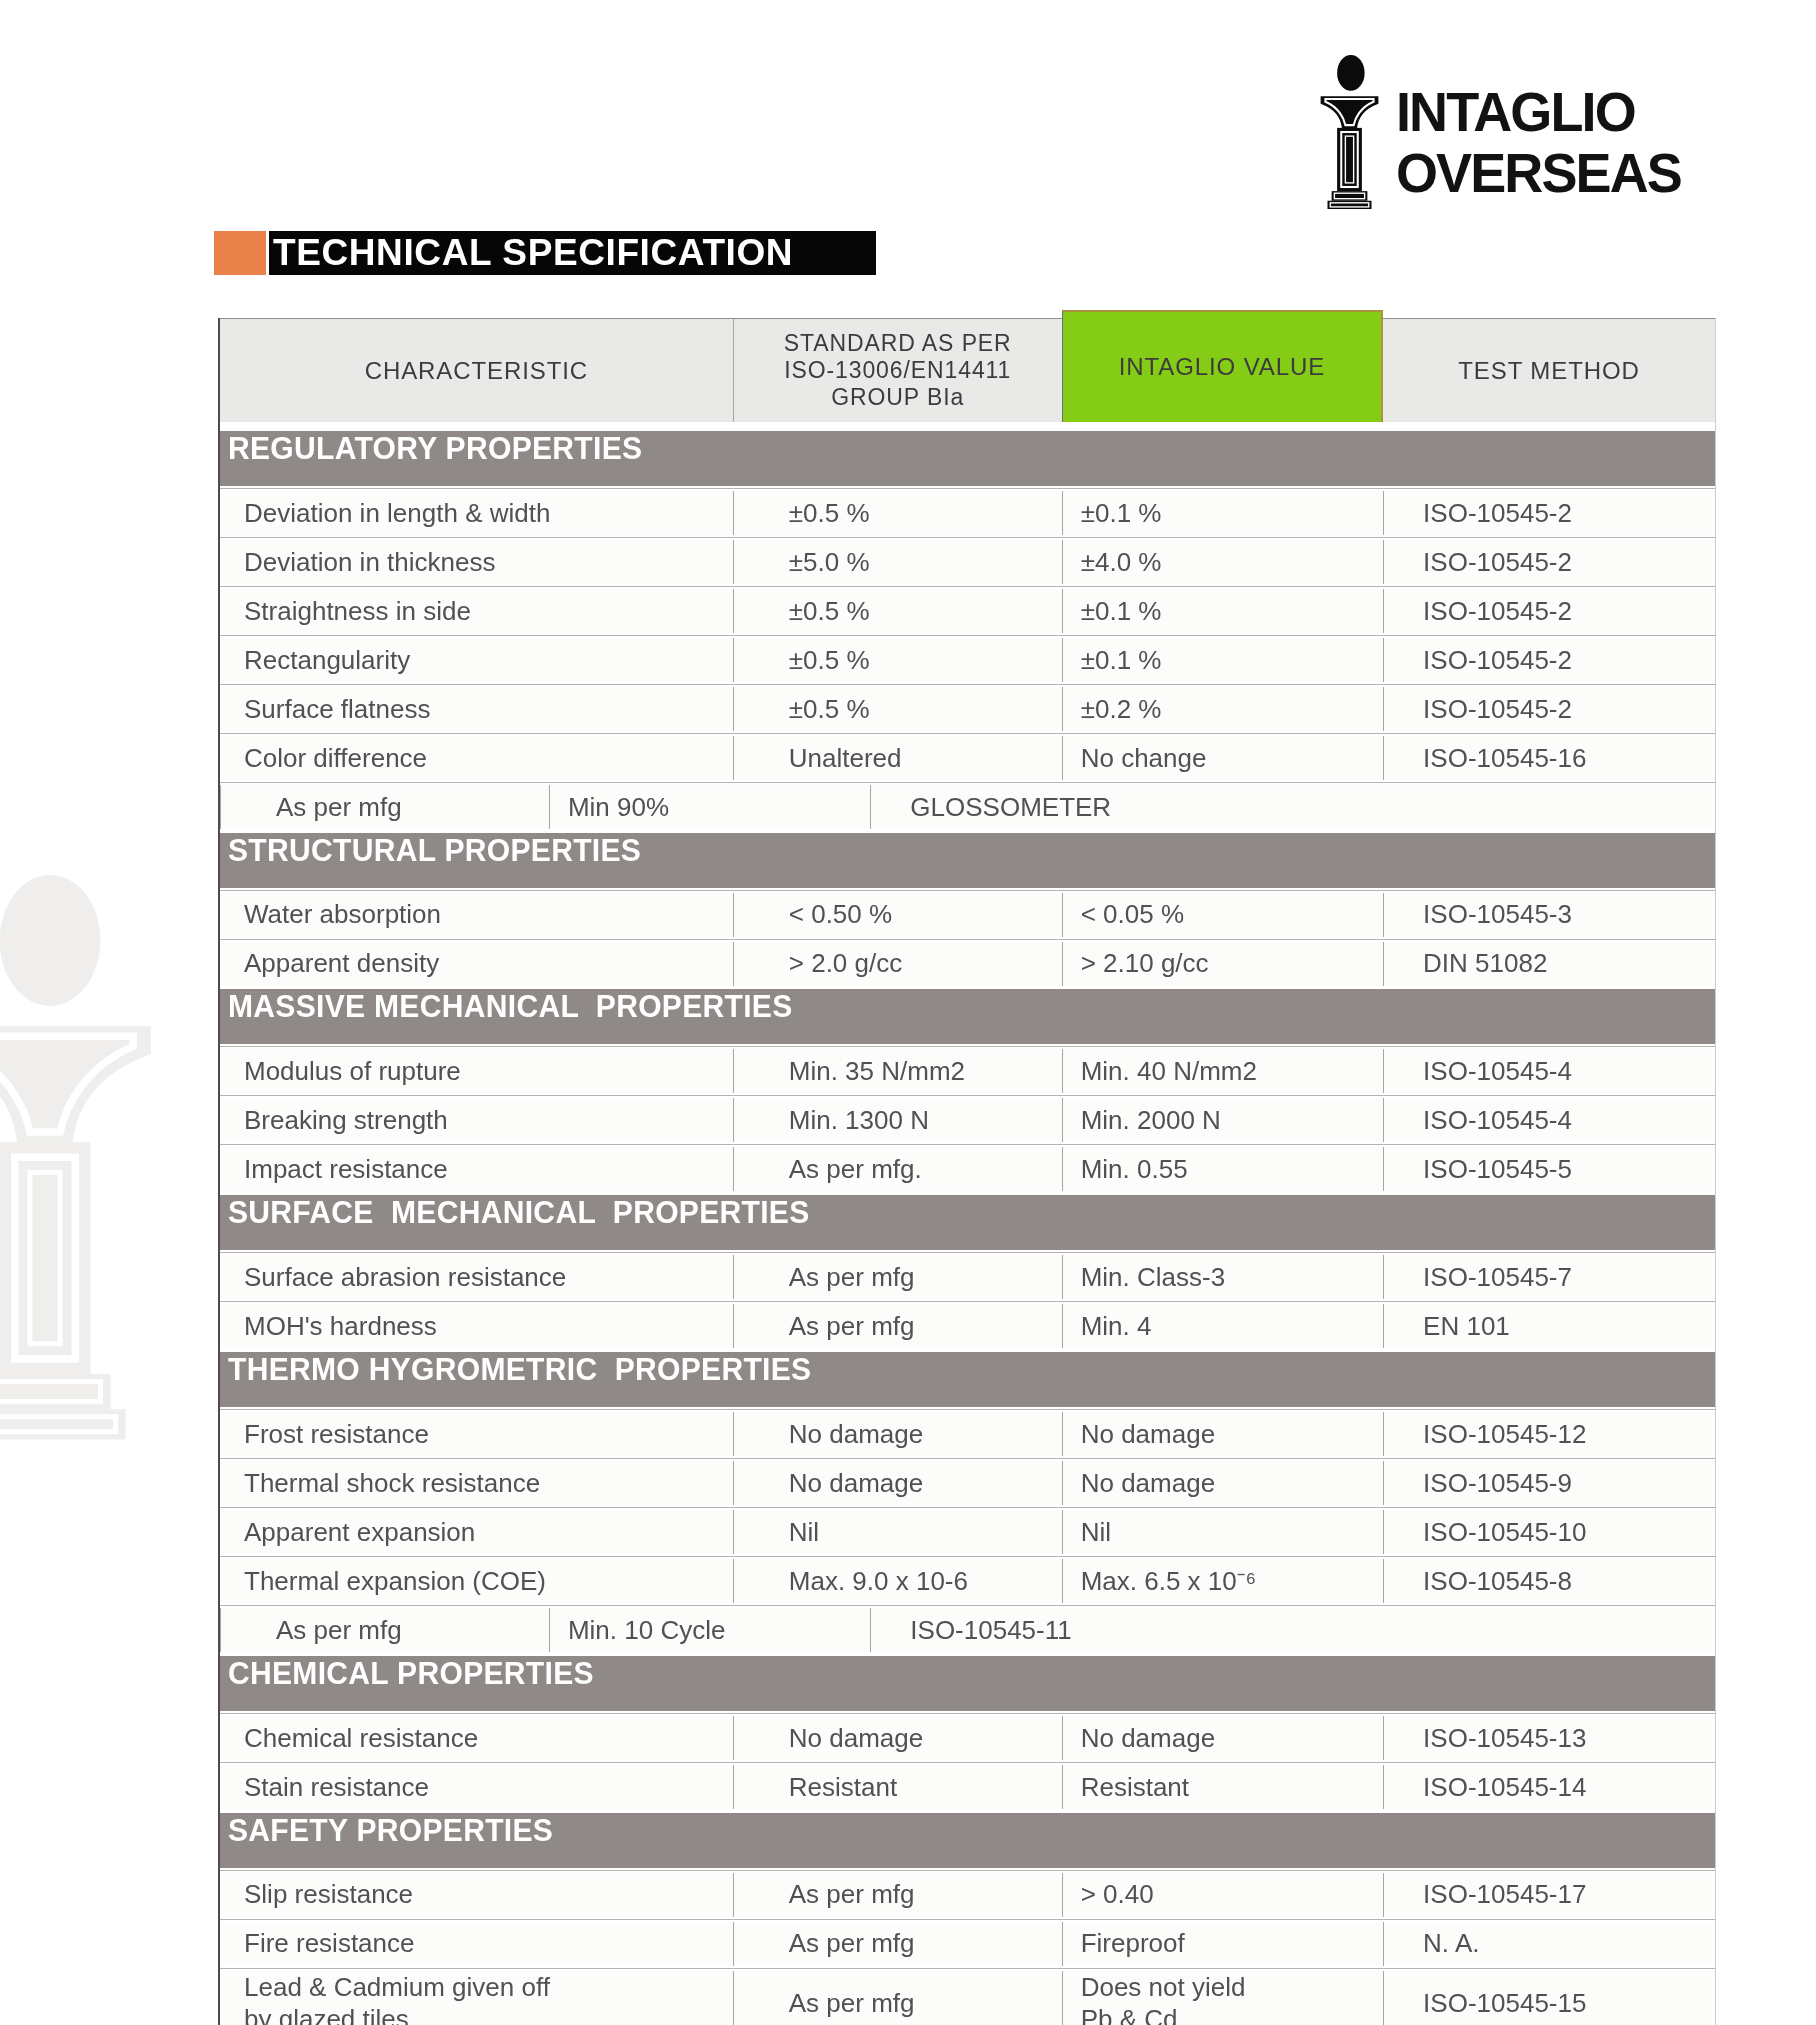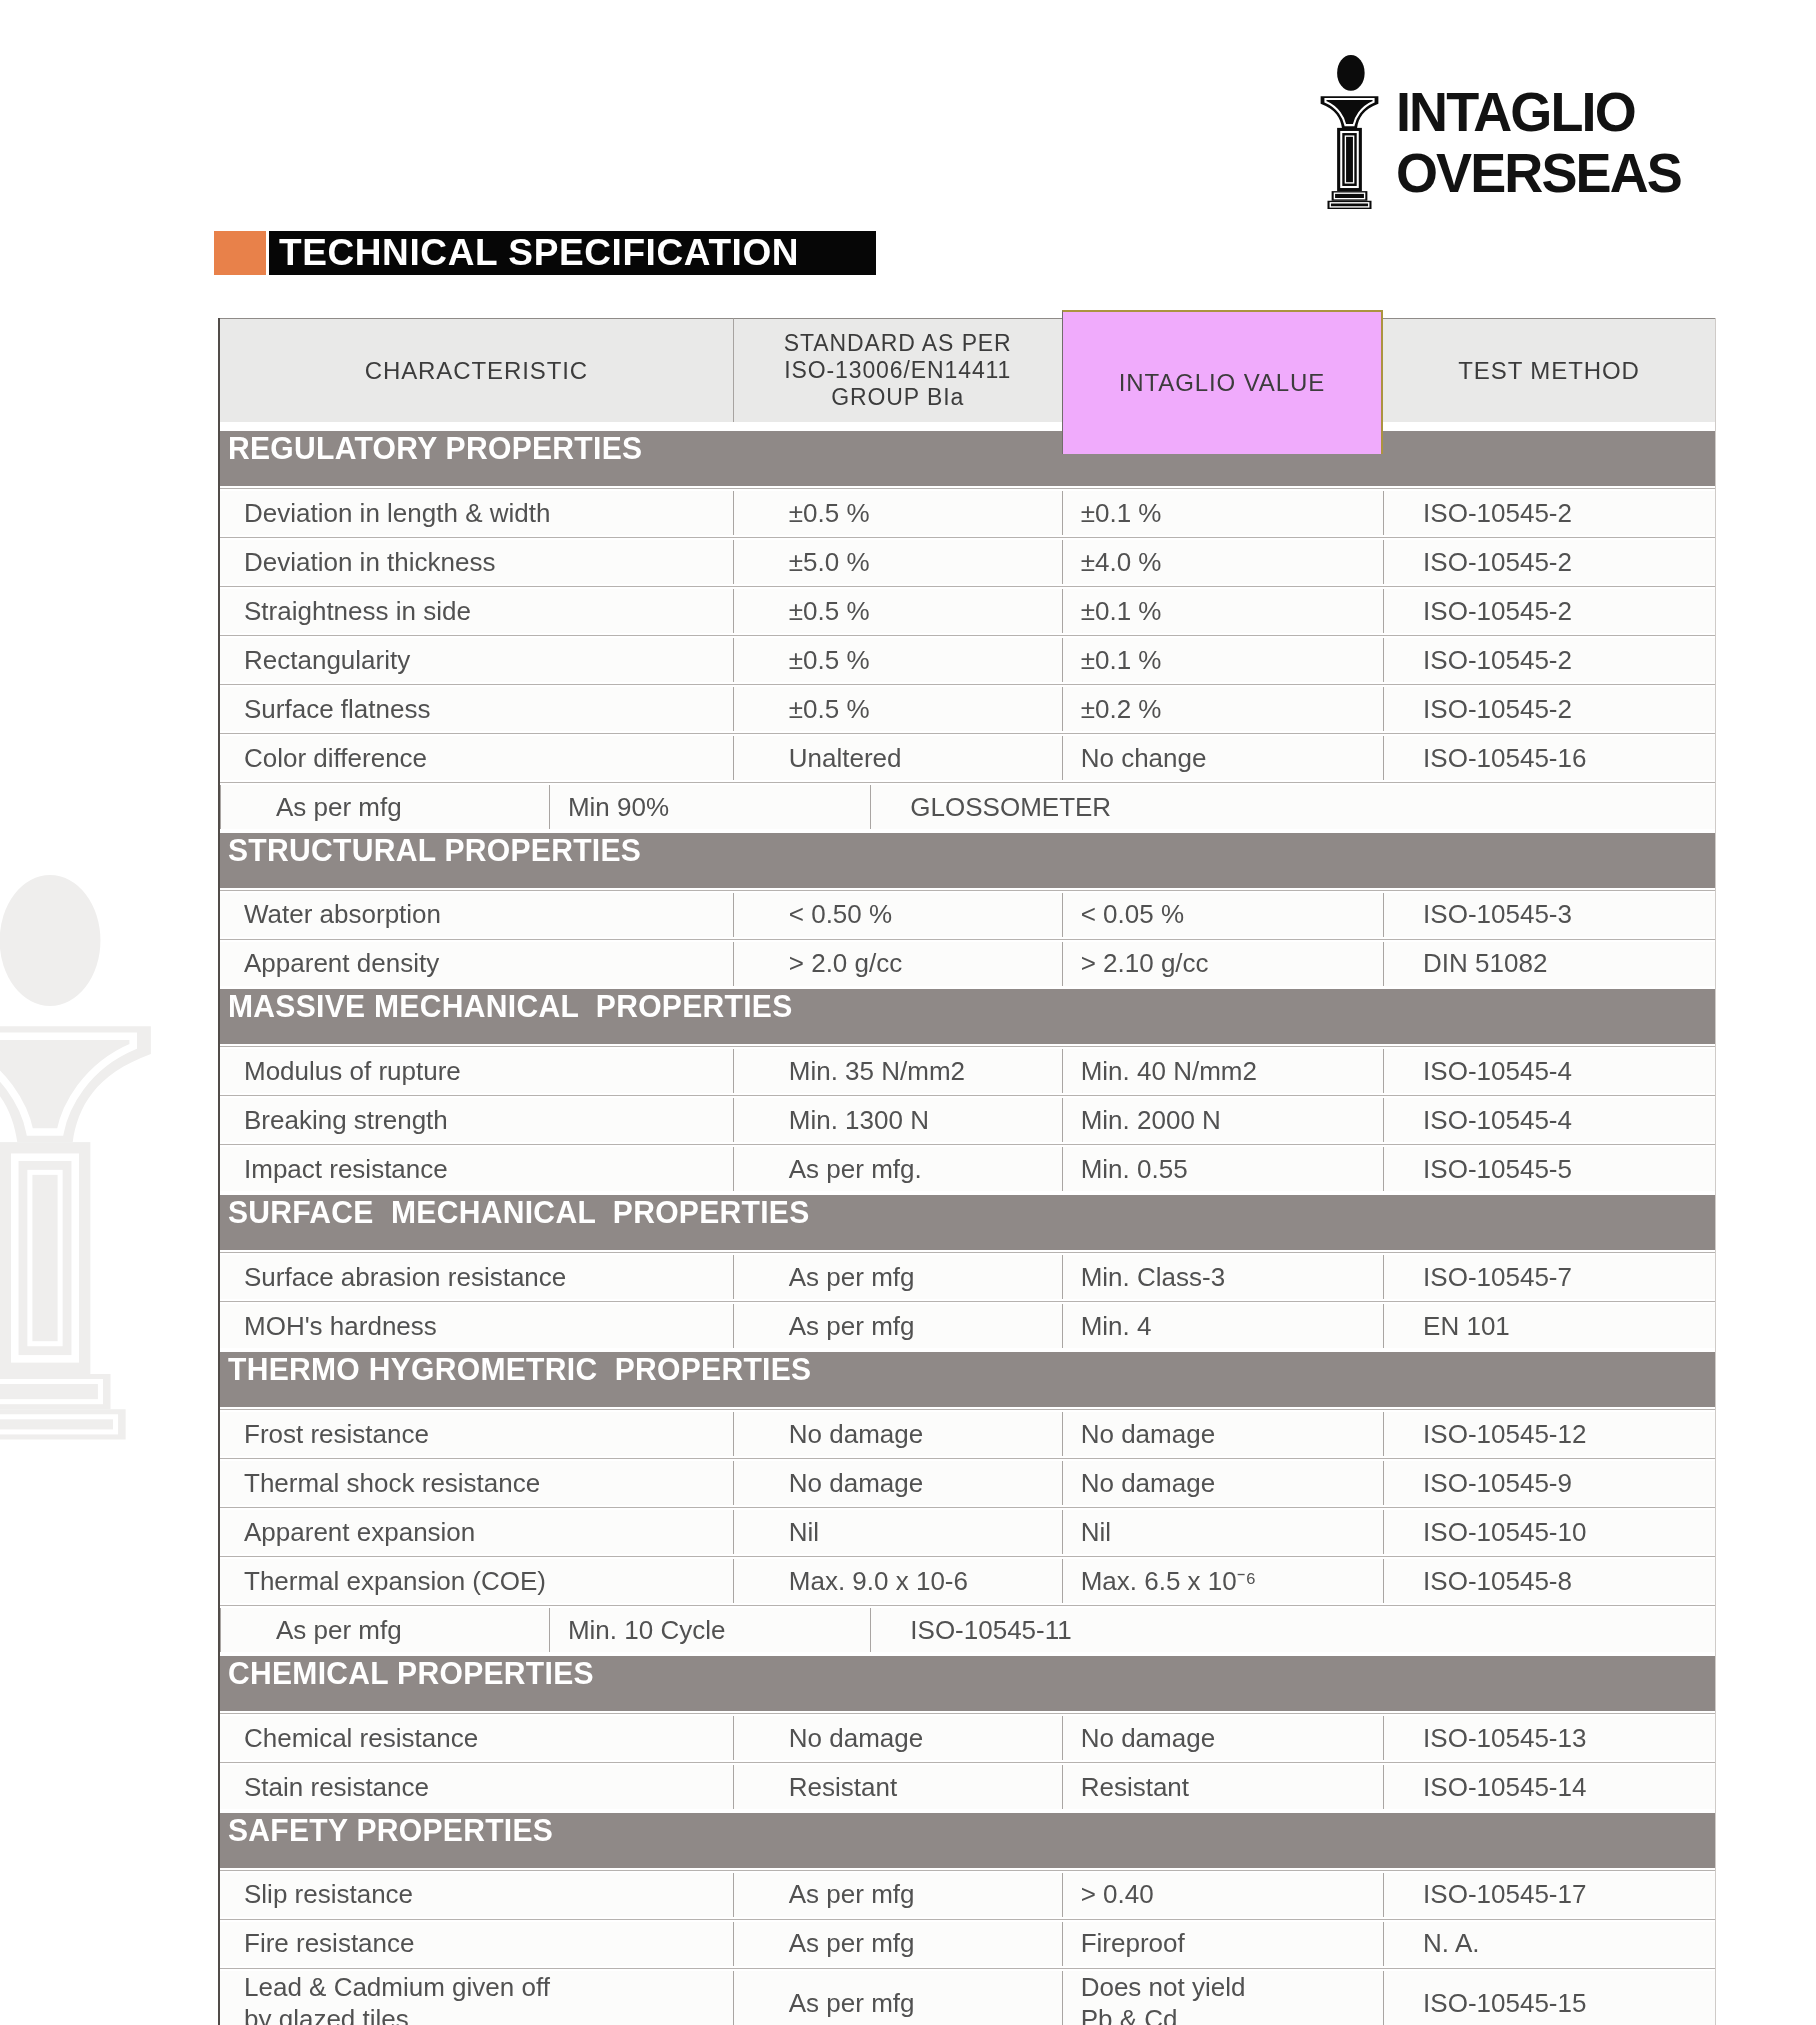--- a/index.html
+++ b/index.html
@@ -14,35 +14,35 @@
   .logo-icon{width:73px;height:165px;flex:0 0 auto;}
   .logo-text{margin-left:10px;margin-top:25px;font-weight:bold;color:#121212;
              font-size:54px;line-height:61px;letter-spacing:-1.9px;}
   .logo-text span{display:block;transform:scaleY(1.04);transform-origin:top left;}
 
   
   .titlebar{position:absolute;left:214px;top:231px;width:662px;height:44px;background:#060606;
             display:flex;align-items:center;}
   .title-accent{width:55px;height:44px;background:#e8814a;border-right:3.8px solid #ffffff;
                 box-sizing:border-box;flex:0 0 auto;}
-  .title-label{color:#ffffff;font-weight:bold;font-size:37px;letter-spacing:0.6px;margin-left:10px;
+  .title-label{color:#ffffff;font-weight:bold;font-size:37px;letter-spacing:0.6px;margin-left:4px;
                white-space:nowrap;}
 
   
   .spec-table{position:absolute;left:218px;top:318px;width:1498px;
               border-left:2.5px solid #514c49;border-right:1.3px solid #cfcbc8;box-sizing:border-box;}
   .thead{display:flex;height:104px;position:relative;}
   .hcell{background:#e9e9e8;border-top:1.9px solid #8f8b88;box-sizing:border-box;
          display:flex;align-items:center;justify-content:center;text-align:center;
          color:#3c3c3c;font-size:24px;letter-spacing:0.9px;}
   .h1{width:34.3%;}
   .h2{width:22.0%;border-left:1.3px solid #a7a3a0;font-size:23px;line-height:1.18;white-space:pre-line;}
-  .h3{width:21.5%;position:relative;top:-7.6px;height:144px;
+  .h3{width:21.5%;position:relative;top:-7.6px;height:112px;
       border-top:2.5px solid #ab9440;border-right:2.5px solid #ab9440;border-left:1.3px solid #716d6a;
-      background:#f0abfc;z-index:2;}
+      background:#84cc16;z-index:2;}
   .h4{width:22.2%;}
 
   .secbar{margin-top:3.8px;background:#8f8987;height:55px;display:flex;
           padding-left:7.6px;box-sizing:border-box;}
   .secbar.first{margin-top:8.8px;}
   .seclabel{color:#ffffff;font-weight:bold;font-size:31px;white-space:pre;letter-spacing:0.3px;
             transform:scaleX(0.97);transform-origin:left center;}
 
   .rowsep{height:5px;background:linear-gradient(#ffffff 0 1.9px,#b6b2af 1.9px 3.2px,#ffffff 3.2px 100%);}
 

